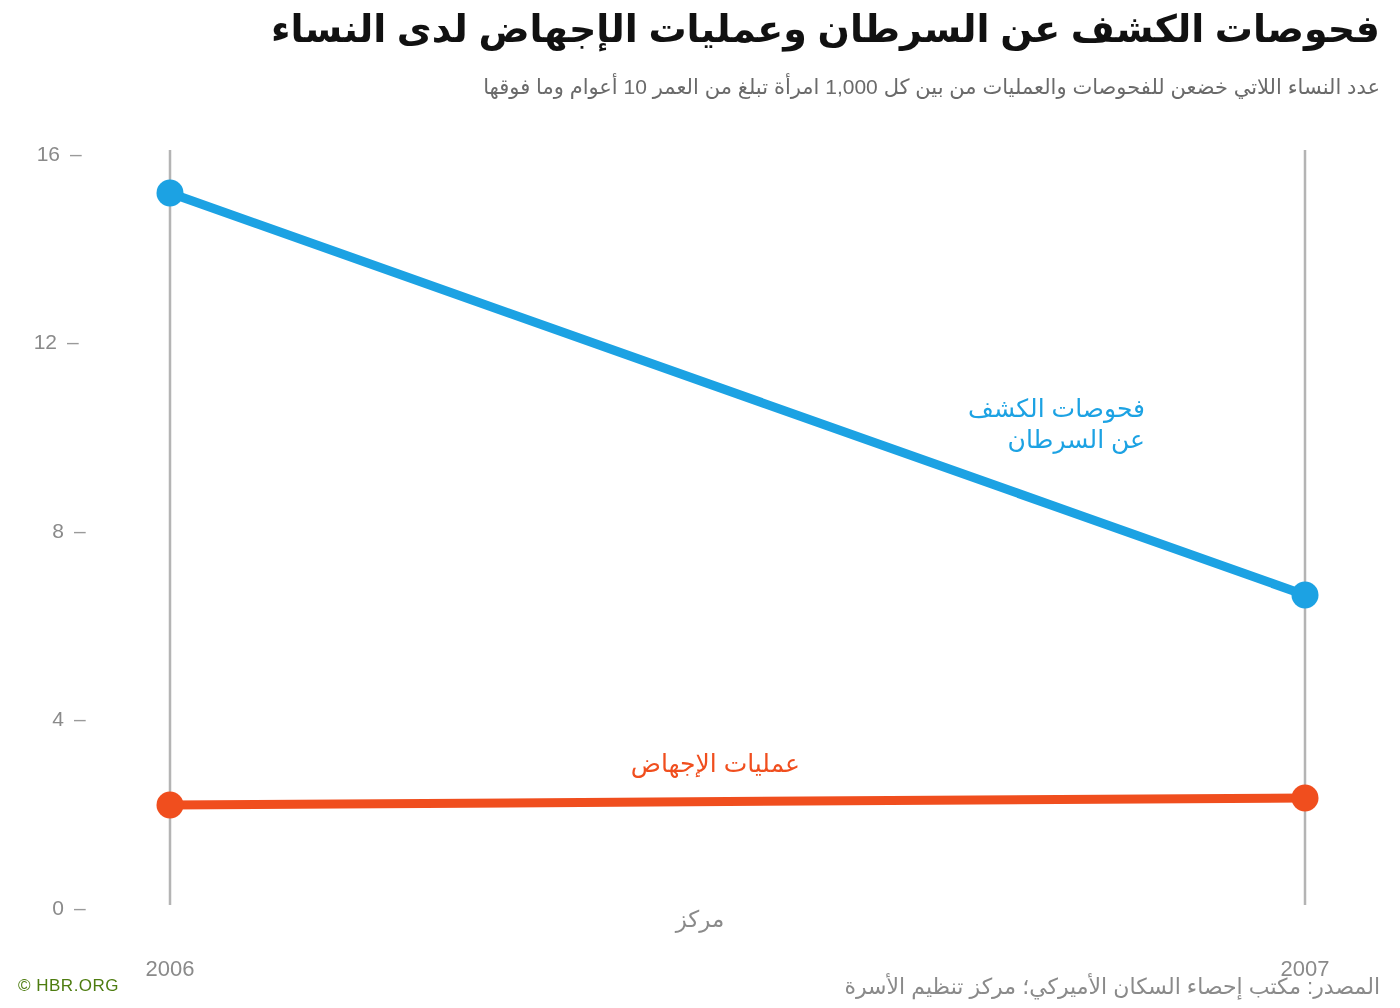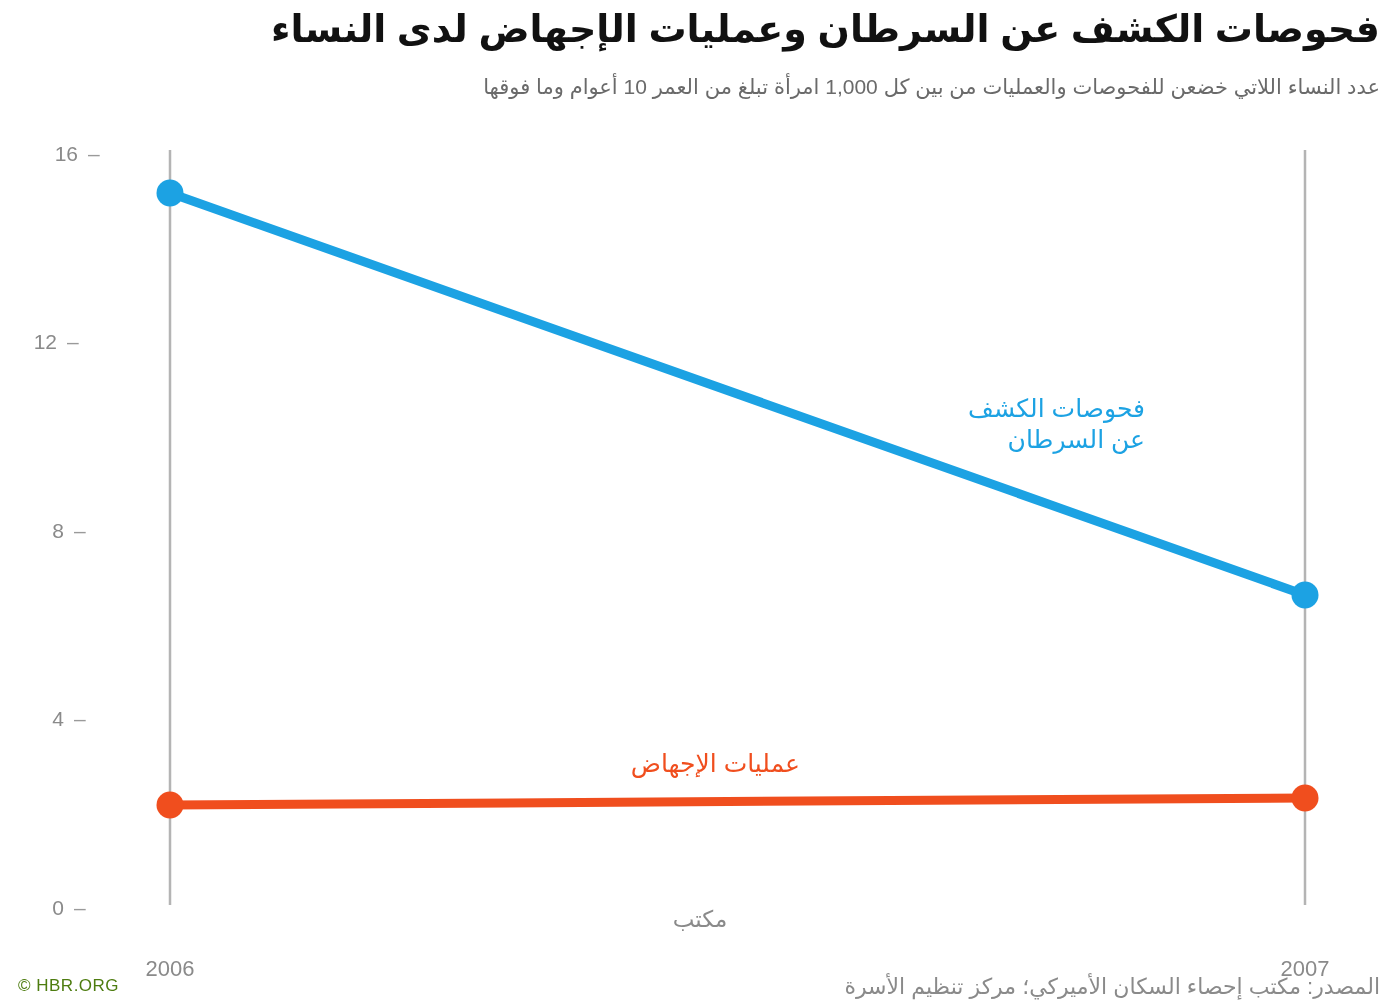--- a/index.html
+++ b/index.html
@@ -156,40 +156,40 @@
       <polyline points="170,193 1305,595" fill="none" stroke="#1CA2E3" stroke-width="9" stroke-linecap="round"></polyline>
       <circle cx="170" cy="193" r="13.5" fill="#1CA2E3"></circle>
       <circle cx="1305" cy="595" r="13.5" fill="#1CA2E3"></circle>
 
       <polyline points="170,805 1305,798" fill="none" stroke="#F04E1E" stroke-width="9" stroke-linecap="round"></polyline>
       <circle cx="170" cy="805" r="13.5" fill="#F04E1E"></circle>
       <circle cx="1305" cy="798" r="13.5" fill="#F04E1E"></circle>
     </svg>
   </div>
 
-  <div class="y-tick" style="top:142px; left:32px;">
+  <div class="y-tick" style="top:142px; left:14px;">
     <span class="num">16</span><span class="dash">–</span>
   </div>
   <div class="y-tick" style="top:330px; left:11px;">
     <span class="num">12</span><span class="dash">–</span>
   </div>
   <div class="y-tick" style="top:519px; left:18px;">
     <span class="num">8</span><span class="dash">–</span>
   </div>
   <div class="y-tick" style="top:707px; left:18px;">
     <span class="num">4</span><span class="dash">–</span>
   </div>
   <div class="y-tick" style="top:896px; left:18px;">
     <span class="num">0</span><span class="dash">–</span>
   </div>
 
   <div class="x-tick" style="top:920px; left:110px;">2006</div>
   <div class="x-tick" style="top:920px; left:1245px;">2007</div>
 
-  <div class="x-axis-title">مكتب</div>
+  <div class="x-axis-title">مركز</div>
 
   <div class="series-label screening">فحوصات الكشف
 عن السرطان</div>
   <div class="series-label abortion">عمليات الإجهاض</div>
 
   <div class="footer-source">المصدر: مكتب إحصاء السكان الأميركي؛ مركز تنظيم الأسرة</div>
   <div class="footer-credit">© HBR.ORG</div>
 
 </div>
 

